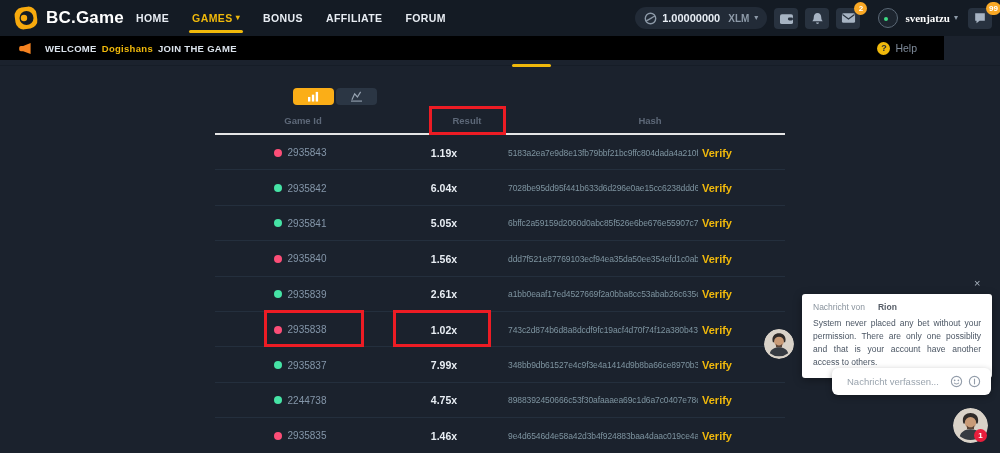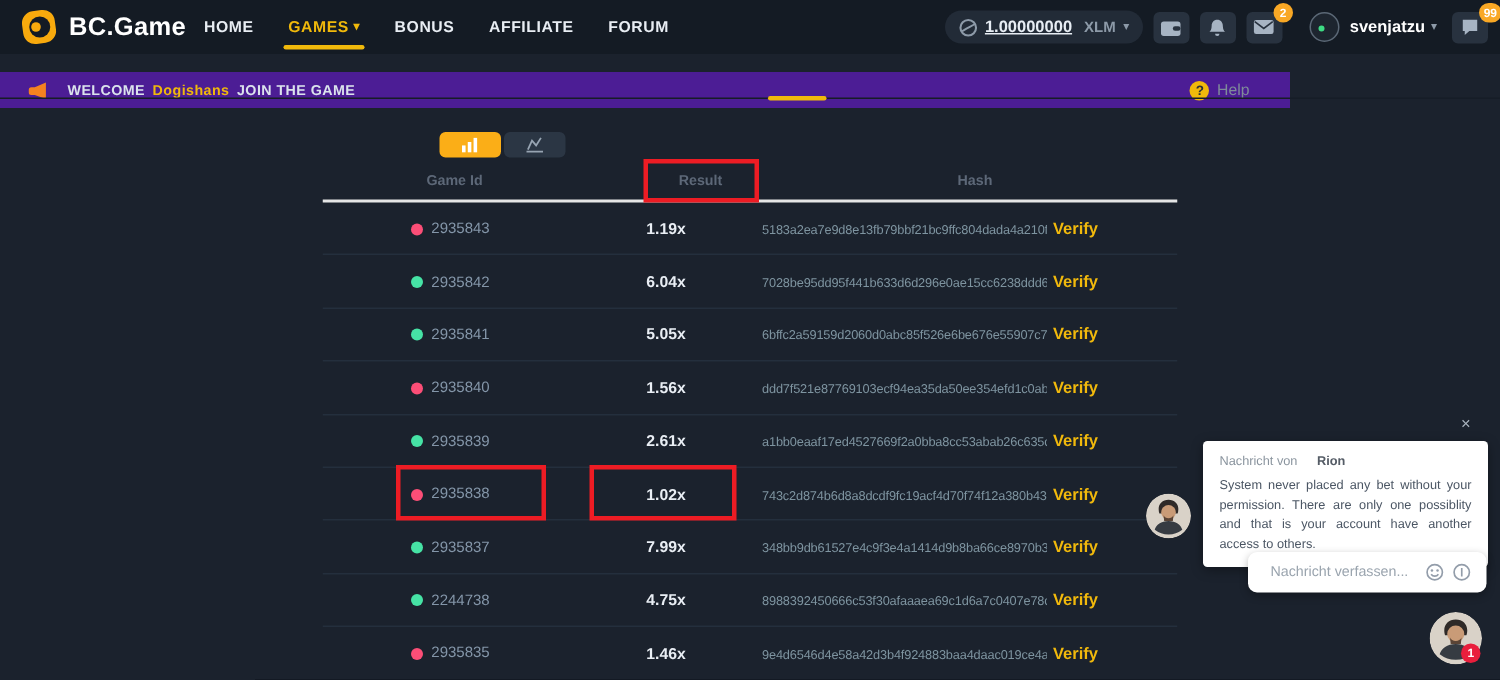--- a/index.html
+++ b/index.html
@@ -12,35 +12,35 @@
   #logo { position:absolute; left:13px; top:5px; display:flex; align-items:center; gap:7px; }
   #logo .logo-text { color:#fff; font-size:17px; font-weight:bold; letter-spacing:.2px; }
   #main-nav { position:absolute; left:136px; top:0; height:36px; display:flex; align-items:center; gap:23px; }
   .nav-item { position:relative; color:#e8edf3; font-size:10.5px; font-weight:bold; letter-spacing:.4px; display:flex; align-items:center; gap:3px; cursor:pointer; }
   .nav-item.active { color:#f0b90b; }
   .nav-item.active::after { content:""; position:absolute; left:-3px; right:-3px; bottom:-9px; height:3px; background:#f0b90b; border-radius:2px; }
   .caret { font-size:8px; color:inherit; line-height:1; }
 
   #nav-right { position:absolute; right:8px; top:0; height:36px; display:flex; align-items:center; gap:7px; }
   #balance-pill { display:flex; align-items:center; gap:5px; background:#222b37; border-radius:14px; height:22px; padding:0 9px; cursor:pointer; }
-  #balance-pill .bal { color:#e7edf4; font-size:11px; font-weight:bold;text-decoration:underline; }
+  #balance-pill .bal { color:#e7edf4; font-size:11px; font-weight:bold; }
   #balance-pill .cur { color:#8d9aa8; font-size:10px; font-weight:bold; margin-left:3px; }
   #balance-pill .caret { color:#8d9aa8; }
   .icon-btn { position:relative; width:24px; height:21px; background:#28323f; border-radius:4px; display:flex; align-items:center; justify-content:center; cursor:pointer; }
   .badge { position:absolute; top:-6px; right:-7px; min-width:13px; height:13px; padding:0 3px; background:#f9a825; border-radius:8px; color:#fff; font-size:8px; font-weight:bold; display:flex; align-items:center; justify-content:center; }
   #user-avatar { width:20px; height:20px; border-radius:50%; background:#1d252f; border:1.5px solid #5b6876; margin-left:11px; position:relative; cursor:pointer; }
   #user-avatar::after { content:""; position:absolute; left:5px; top:8px; width:4px; height:4px; border-radius:50%; background:#3ddc84; }
-  #username-wrap { display:flex; align-items:center; gap:4px; cursor:pointer; }
+  #username-wrap { display:flex; align-items:center; gap:4px; cursor:pointer;font-family:Liberation Serif, serif; }
   #username-wrap .uname { color:#fff; font-size:11px; font-weight:bold; }
   #username-wrap .caret { color:#8d9aa8; }
   #chat-btn { margin-left:3px; }
   #chat-btn .badge { right:-9px; }
 
   
-  #welcome-bar { position:absolute; left:0; top:48px; width:860px; height:24px; background:#4c1d95; }
+  #welcome-bar { position:absolute; left:0; top:36px; width:944px; height:24px; background:#000000; }
   #welcome-text { position:absolute; left:18px; top:0; height:24px; display:flex; align-items:center; gap:5px; font-size:9.5px; font-weight:bold; letter-spacing:.3px; }
   #welcome-text .w1, #welcome-text .w3 { color:#dbe3ec; }
   #welcome-text .w2 { color:#f0b90b; }
   #help-wrap { position:absolute; right:27px; top:0; height:24px; display:flex; align-items:center; gap:5px; cursor:pointer; }
   #help-q { width:13px; height:13px; border-radius:50%; background:#f0b90b; color:#2a2f38; font-size:9px; font-weight:bold; display:flex; align-items:center; justify-content:center; }
   #help-label { color:#7f8b9a; font-size:10.5px; }
 
   #main-divider { position:absolute; left:0; top:65px; width:1000px; height:1px; background:#161d27; }
   #tab-underline { position:absolute; left:512px; top:64px; width:39px; height:3px; background:#f0b90b; border-radius:2px; }
 

